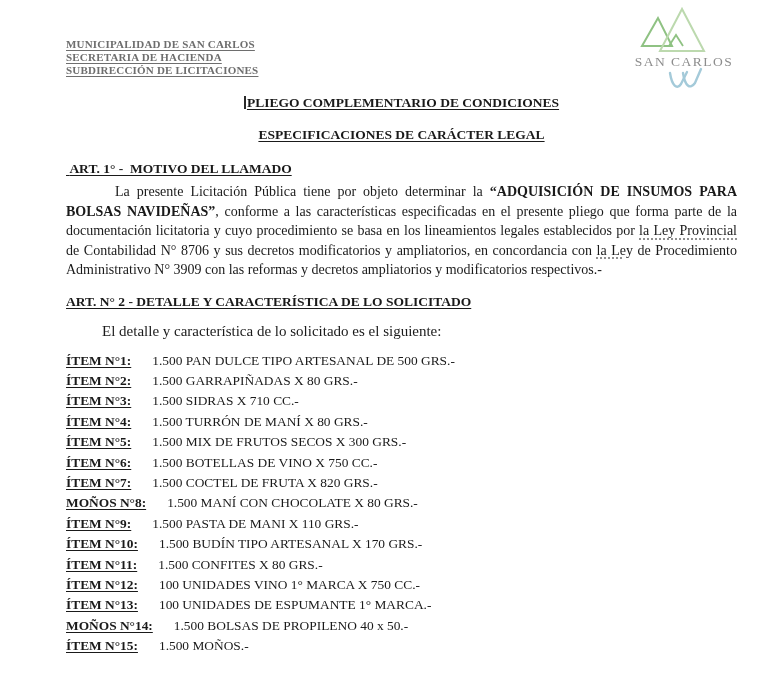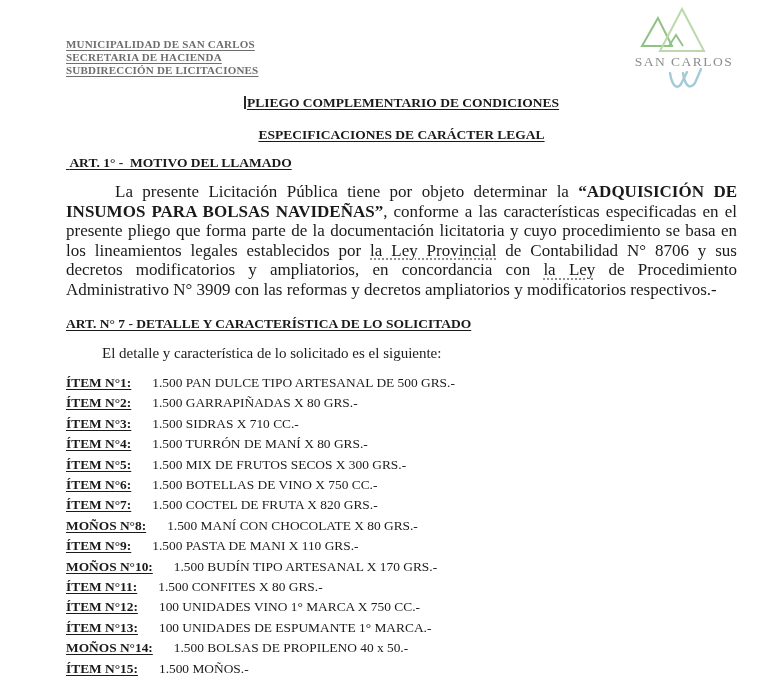--- a/index.html
+++ b/index.html
@@ -18,25 +18,25 @@
   
   .logo { position:absolute; top:4px; left:622px; width:128px; height:92px; text-align:center; }
 
   
   .doc-title { text-align:center; margin-top:18px; font-size:13.5px; font-weight:bold; }
   .doc-title .t-text, .doc-subtitle .t-text { text-decoration:underline; text-underline-offset:2px; }
   .doc-subtitle { text-align:center; margin-top:16px; font-size:13.5px; font-weight:bold; }
   .caret { display:inline-block; width:2px; height:13px; background:#2a2a2a; vertical-align:-2px; margin-right:1px; }
 
   
-  .art-heading { margin-top:12px; font-size:13.5px; font-weight:bold; text-decoration:underline; text-underline-offset:2px; white-space:pre-wrap; }
+  .art-heading { margin-top:18px; font-size:13.5px; font-weight:bold; text-decoration:underline; text-underline-offset:2px; white-space:pre-wrap; }
   .art-heading.second { margin-top:12px; }
 
   
-  .para { margin-top:11px; font-size:17px; line-height:19.5px; text-align:justify; text-indent:49px; }
+  .para { margin-top:5px; font-size:14px; line-height:19.5px; text-align:justify; text-indent:49px; }
   .bold { font-weight:bold; }
   .flagged { text-decoration:underline dotted 1.5px #8f8f8f; text-underline-offset:3px; }
 
   .intro-line { margin-top:13px; font-size:15px; text-indent:36px; }
 
   
   .items { margin-top:11px; font-size:13.4px; line-height:20.4px; }
   .item-label { font-weight:bold; text-decoration:underline; text-underline-offset:2px; margin-right:21px; }
 </style>
 </head>
@@ -69,21 +69,21 @@
       <span class="caret"></span><span class="t-text">PLIEGO COMPLEMENTARIO DE CONDICIONES</span>
     </div>
     <div class="doc-subtitle">
       <span class="t-text">ESPECIFICACIONES DE CARÁCTER LEGAL</span>
     </div>
 
     <div class="art-heading"> ART. 1° -  MOTIVO DEL LLAMADO</div>
 
     <p class="para"><span>La presente Licitación Pública tiene por objeto determinar la </span><span class="bold">“ADQUISICIÓN DE INSUMOS PARA BOLSAS NAVIDEÑAS”</span><span>, conforme a las características especificadas en el presente pliego que forma parte de la documentación licitatoria y cuyo procedimiento se basa en los lineamientos legales establecidos por </span><span class="flagged">la Ley Provincial</span><span> de Contabilidad N° 8706 y sus decretos modificatorios y ampliatorios, en concordancia con </span><span class="flagged">la Ley</span><span> de Procedimiento Administrativo N° 3909 con las reformas y decretos ampliatorios y modificatorios respectivos.-</span></p>
 
-    <div class="art-heading second">ART. N° 7 - DETALLE Y CARACTERÍSTICA DE LO SOLICITADO</div>
+    <div class="art-heading second">ART. N° 2 - DETALLE Y CARACTERÍSTICA DE LO SOLICITADO</div>
 
     <div class="intro-line">El detalle y característica de lo solicitado es el siguiente:</div>
 
     <div class="items">
       <div class="item">
         <span class="item-label">ÍTEM N°1:</span><span class="item-text">1.500 PAN DULCE TIPO ARTESANAL DE 500 GRS.-</span>
       </div>
 
       <div class="item">
         <span class="item-label">ÍTEM N°2:</span><span class="item-text">1.500 GARRAPIÑADAS X 80 GRS.-</span>
@@ -111,21 +111,21 @@
 
       <div class="item">
         <span class="item-label">MOÑOS N°8:</span><span class="item-text">1.500 MANÍ CON CHOCOLATE X 80 GRS.-</span>
       </div>
 
       <div class="item">
         <span class="item-label">ÍTEM N°9:</span><span class="item-text">1.500 PASTA DE MANI X 110 GRS.-</span>
       </div>
 
       <div class="item">
-        <span class="item-label">MOÑOS N°10:</span><span class="item-text">1.500 BUDÍN TIPO ARTESANAL X 170 GRS.-</span>
+        <span class="item-label">ÍTEM N°10:</span><span class="item-text">1.500 BUDÍN TIPO ARTESANAL X 170 GRS.-</span>
       </div>
 
       <div class="item">
         <span class="item-label">ÍTEM N°11:</span><span class="item-text">1.500 CONFITES X 80 GRS.-</span>
       </div>
 
       <div class="item">
         <span class="item-label">ÍTEM N°12:</span><span class="item-text">100 UNIDADES VINO 1° MARCA X 750 CC.-</span>
       </div>
 

